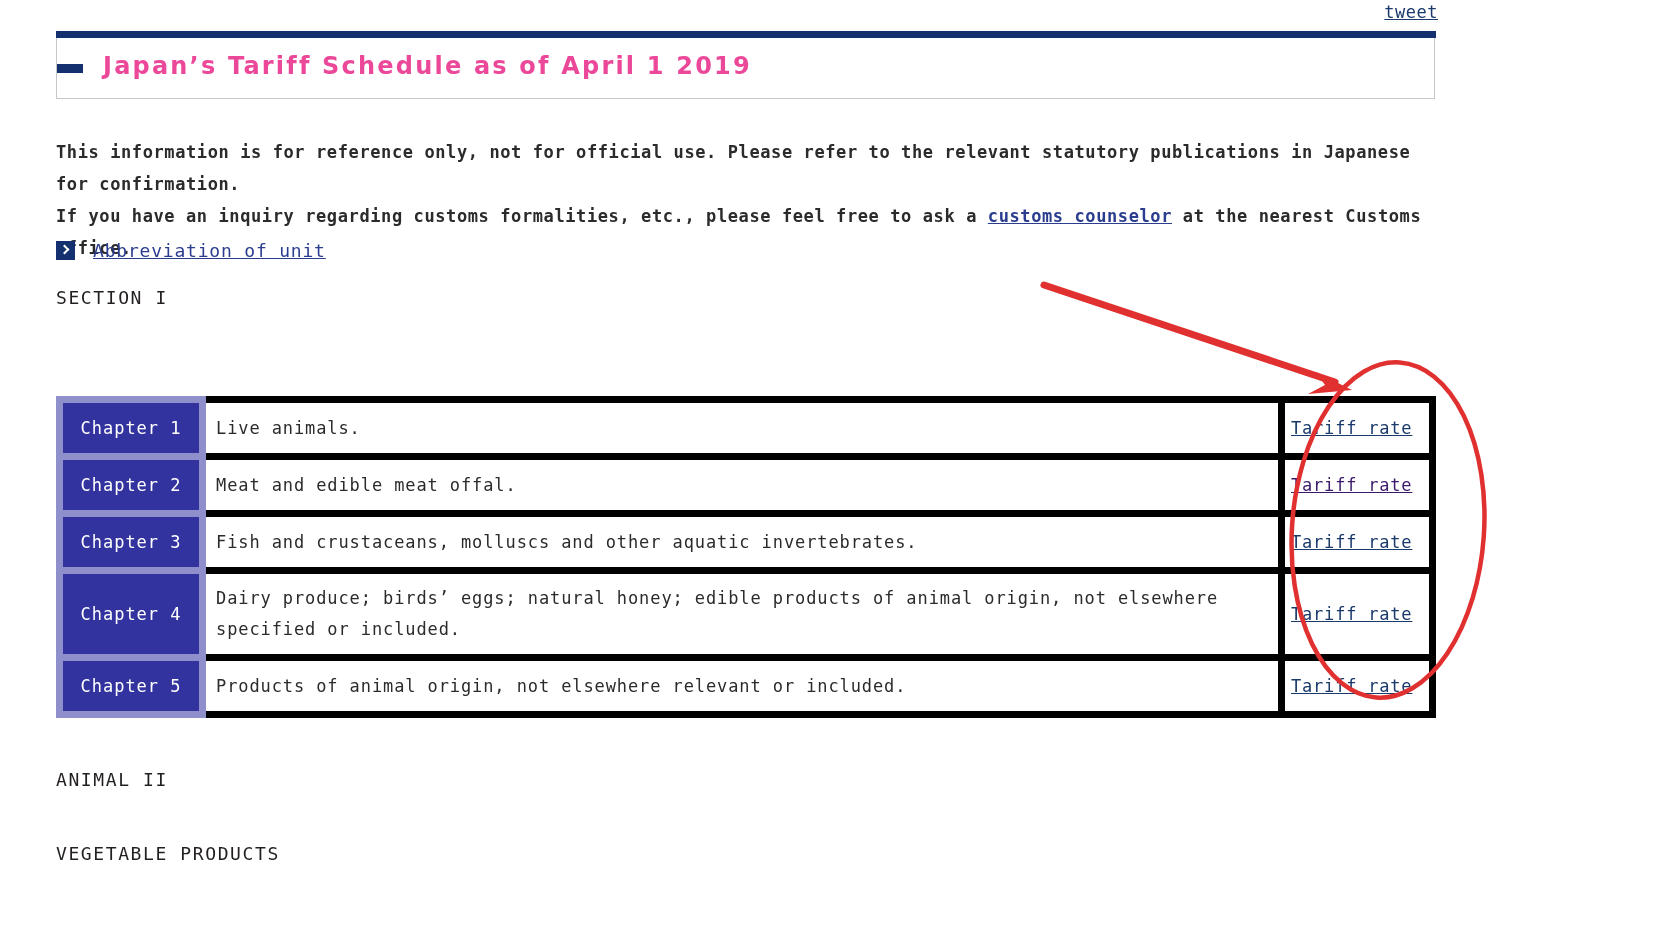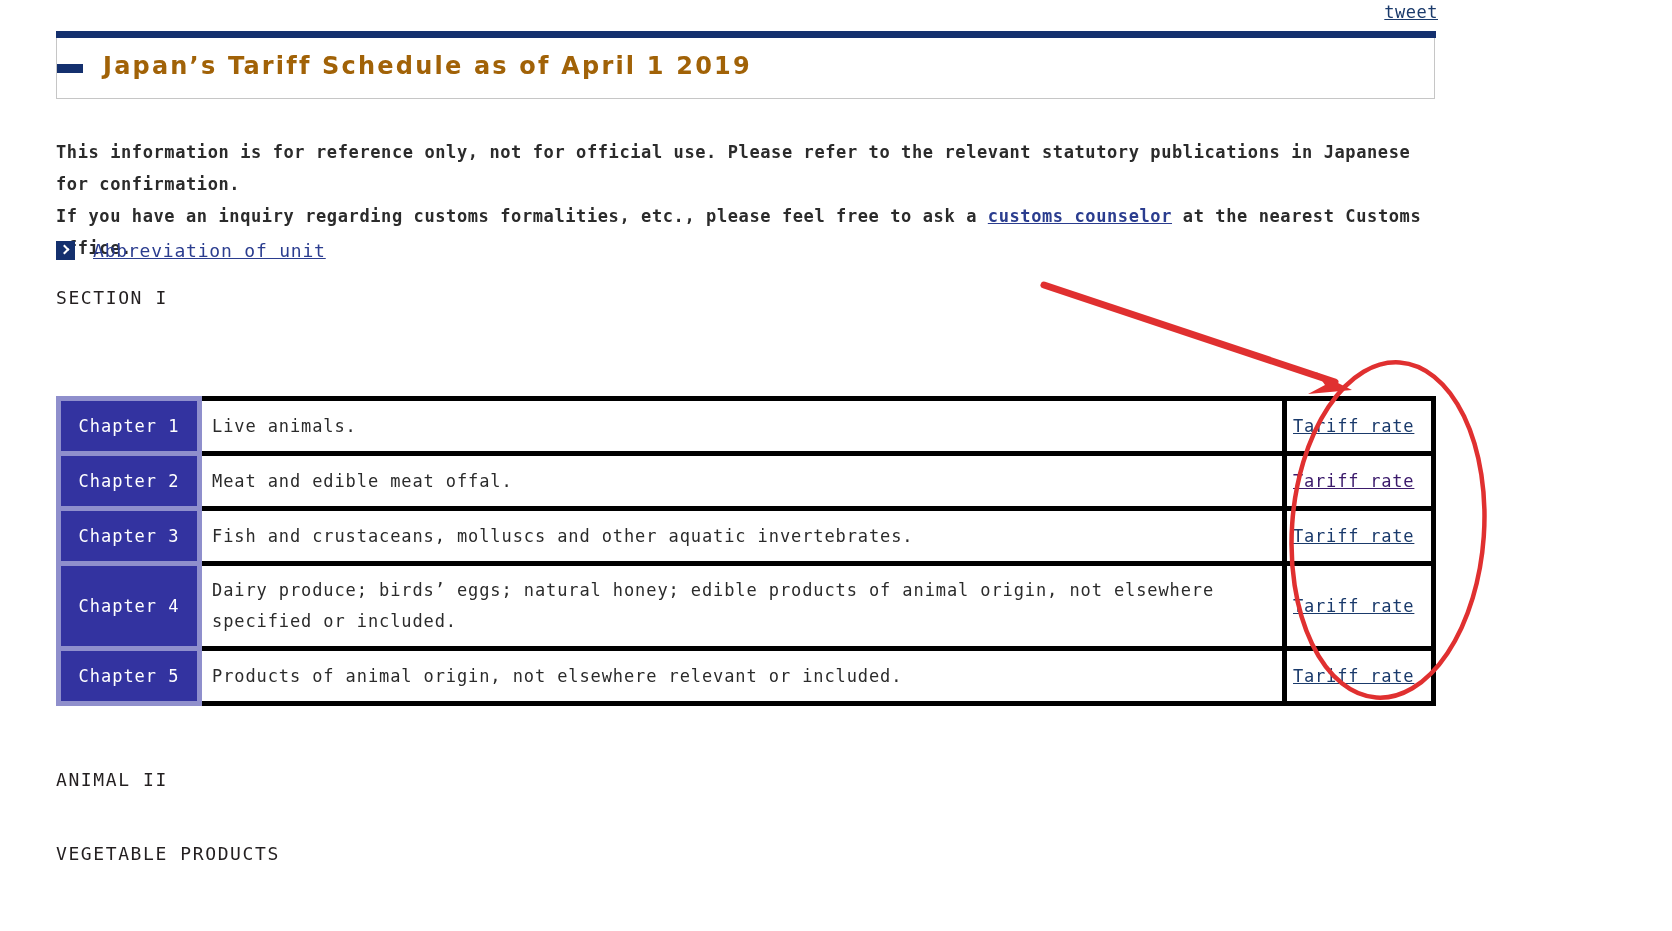--- a/index.html
+++ b/index.html
@@ -70,21 +70,21 @@
     height: 9px;
     background: #14306e;
   }
   .title-text {
     position: absolute;
     left: 103px;
     top: 52px;
     font-size: 24px;
     font-weight: bold;
     letter-spacing: 2.2px;
-    color: #a16207;
+    color: #ec4899;
     white-space: nowrap;
     font-family: "DejaVu Sans", "Liberation Sans", sans-serif;
   }
 
   
   .intro {
     position: absolute;
     left: 56px;
     top: 136px;
     width: 1380px;
@@ -154,21 +154,21 @@
   .tariff-table {
     position: absolute;
     left: 56px;
     top: 396px;
     width: 1380px;
     border-collapse: collapse;
     table-layout: fixed;
     background: #ffffff;
   }
   .tariff-table td {
-    border: 5px solid #000000;
+    border: 7px solid #000000;
     padding: 0;
     vertical-align: middle;
   }
   .ch-cell {
     width: 136px;
     background: #3333a0;
     color: #ffffff;
     text-align: center;
     font-size: 17px;
     letter-spacing: 1px;

